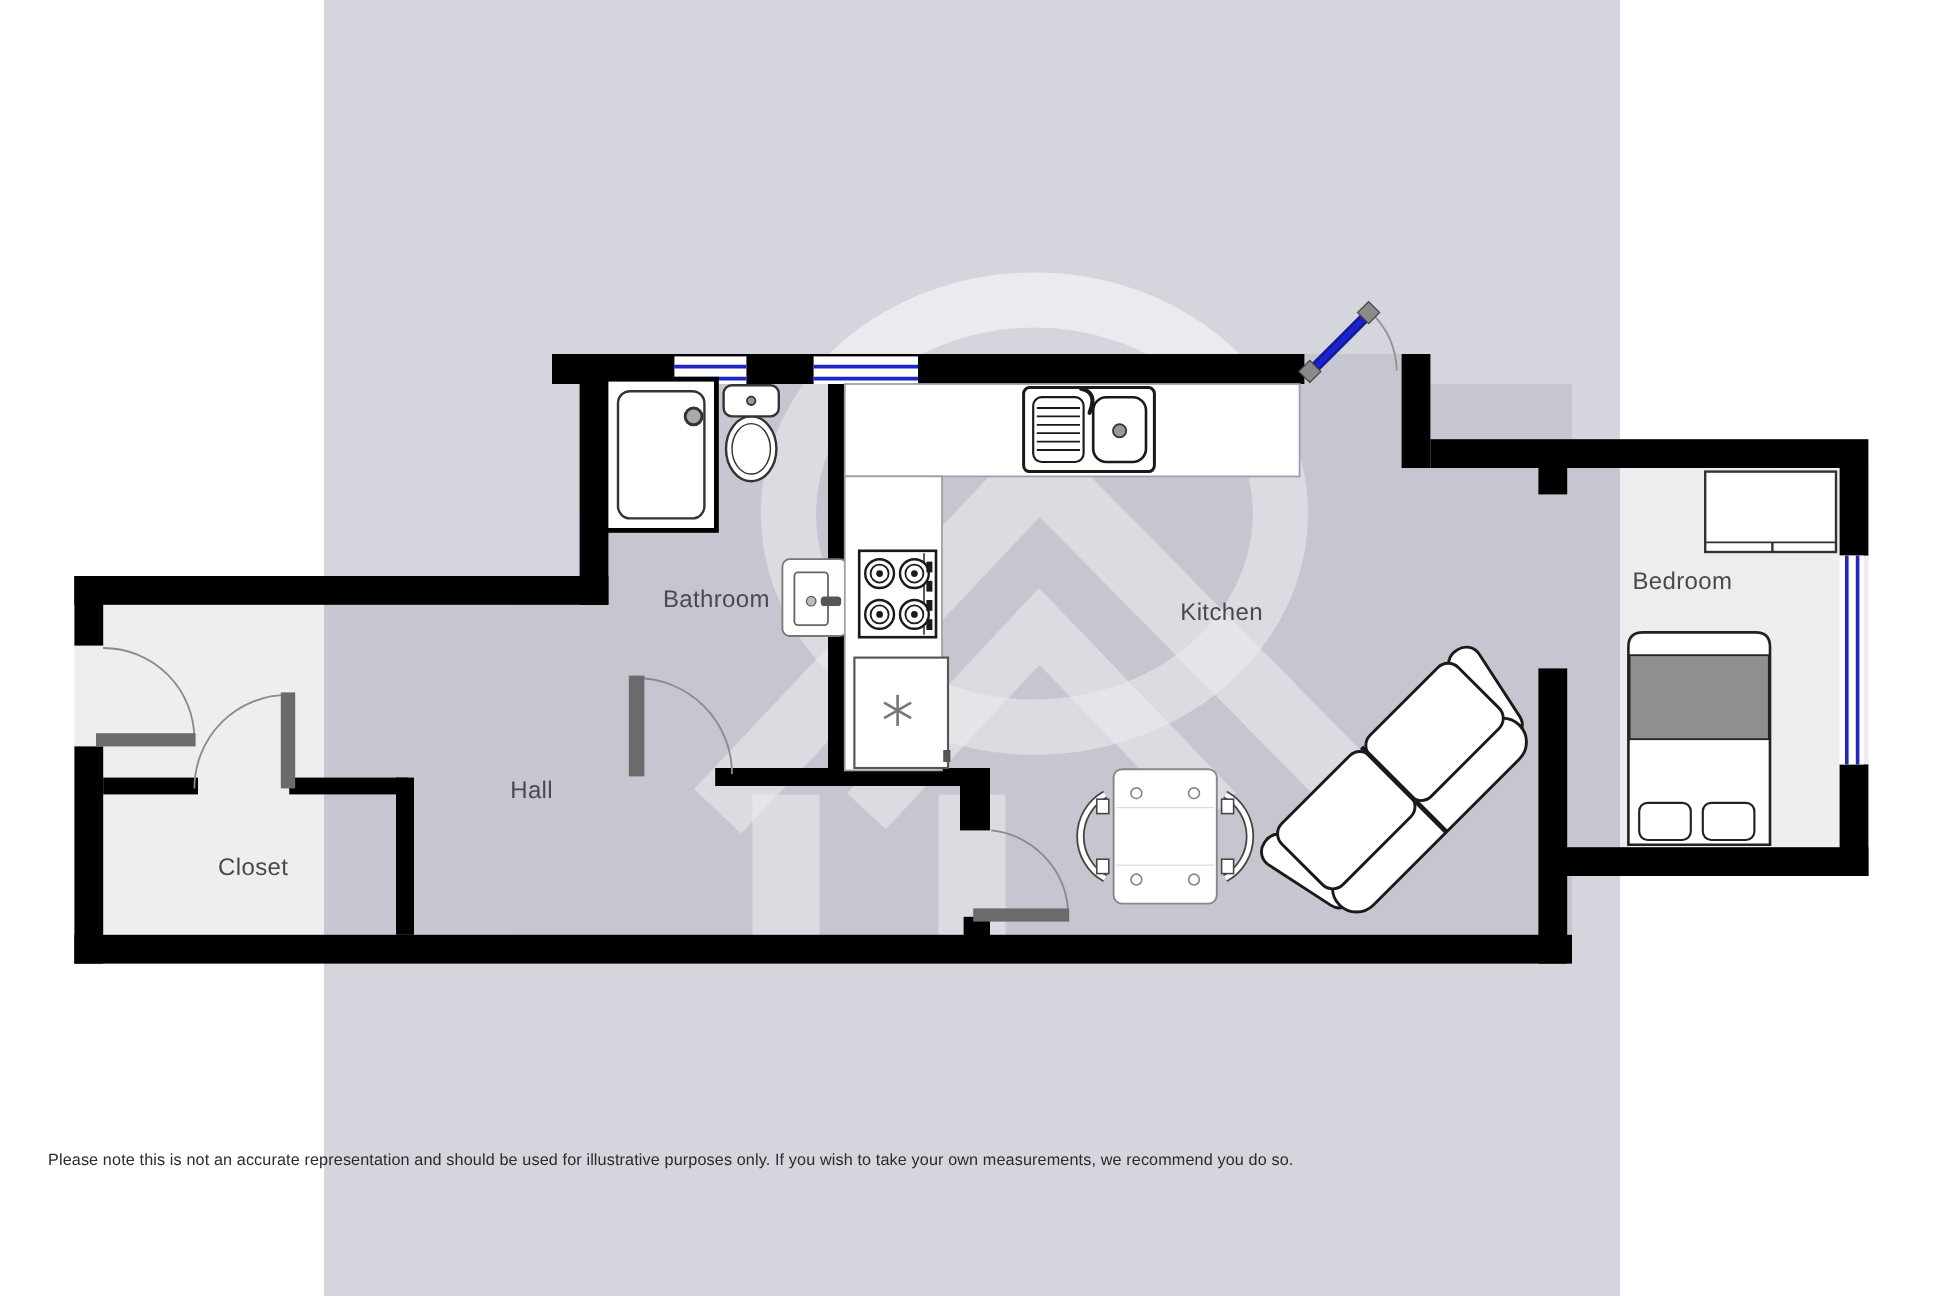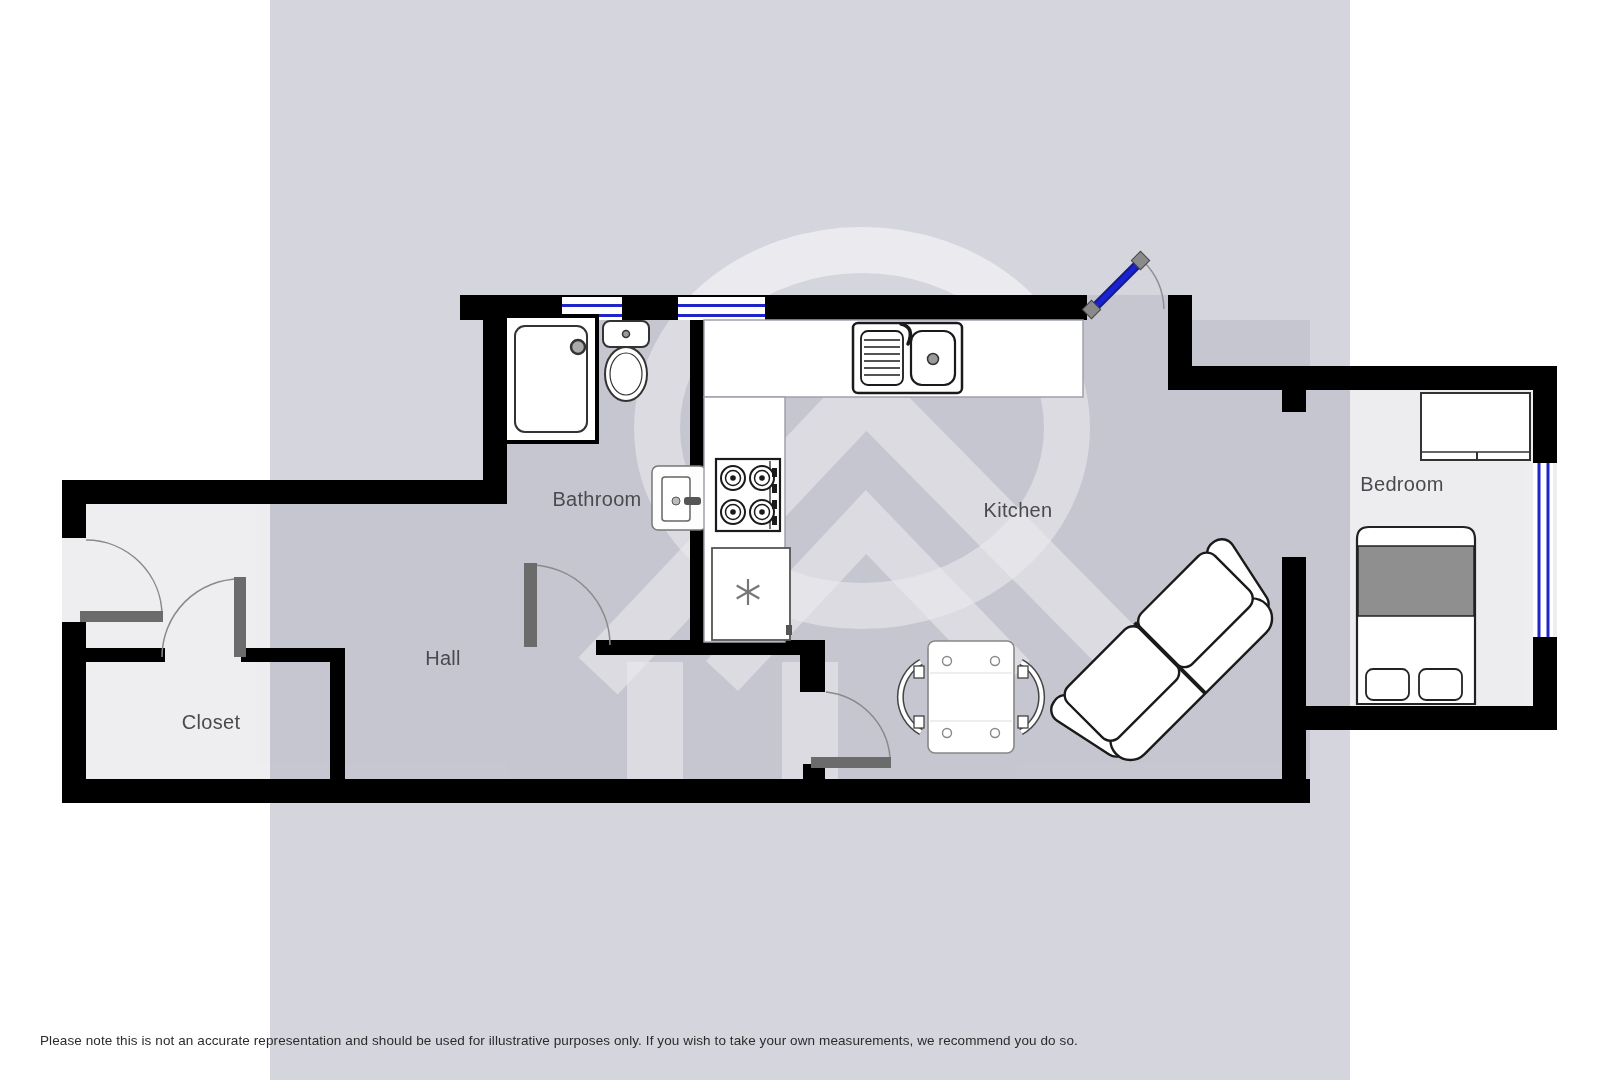--- a/index.html
+++ b/index.html
@@ -1,20 +1,20 @@
 <!DOCTYPE html>
 <html><head>
 <meta charset="utf-8">
 <style>
   html,body{margin:0;padding:0;background:#ffffff;}
   body{width:1620px;height:1080px;position:relative;overflow:hidden;
        font-family:"Liberation Sans", sans-serif;}
   #plan-svg{position:absolute;left:0;top:0;}
   .room-label{font-size:20px;fill:#4a4a4e;letter-spacing:.3px;text-anchor:middle;}
-  #disclaimer{position:absolute;left:40px;top:1033px;font-size:13.5px;color:#2b2b2b;
+  #disclaimer{position:absolute;left:40px;top:959px;font-size:13.5px;color:#2b2b2b;
               letter-spacing:.1px;}
 </style>
 </head>
 <body>
 
 <svg id="plan-svg" width="1620" height="1080" viewBox="0 0 1620 1080">
 
   <rect x="270" y="0" width="1080" height="1080" fill="#d5d5de"></rect>
 
   <g stroke="rgba(255,255,255,0.52)" fill="none">

